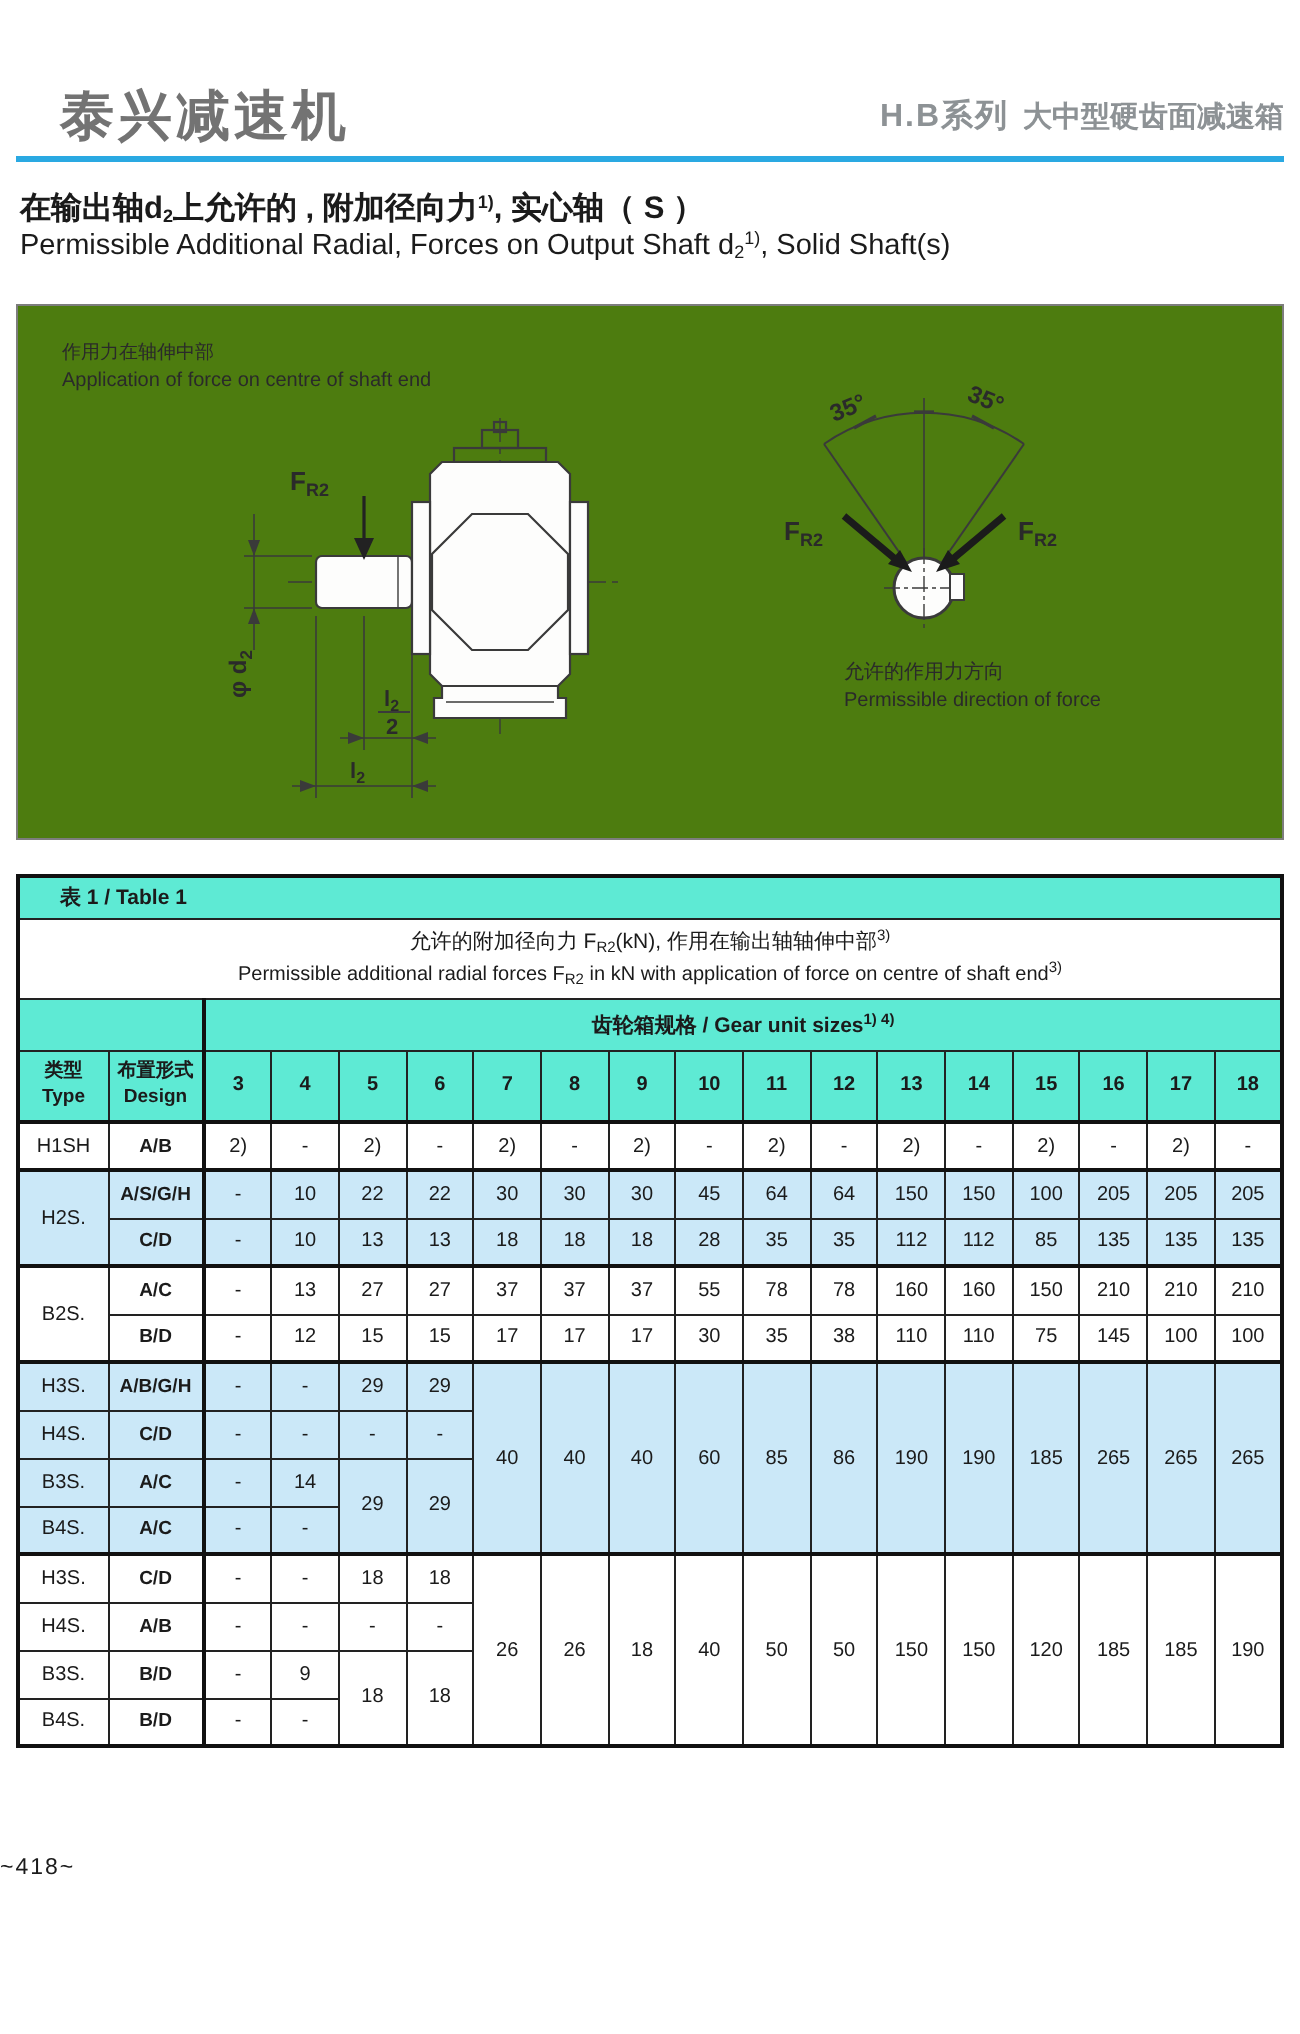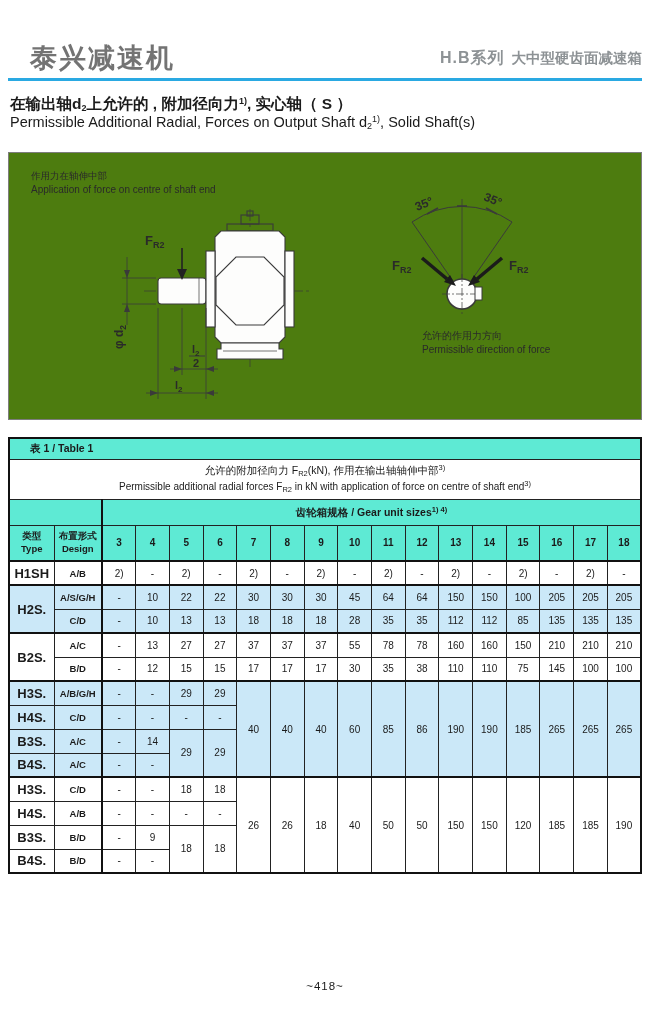--- a/index.html
+++ b/index.html
@@ -36,29 +36,29 @@
   .cap { text-align:left; padding-left:20px; font-weight:bold; font-size:10.5px; }
   .sub-row { height:40px; }
   .hl1 { font-size:10.5px; line-height:1.55; }
   .hl2 { font-size:10px;  line-height:1.45; }
   .band-row { height:26px; }
   .band { font-weight:bold; font-size:10.5px; }
   .head-row { height:36px; }
   .head-row td { border-bottom:2px solid #111; font-weight:bold; }
   .hd2 { font-size:9.5px; line-height:1.3; }
   .drow { height:24px; }
-  .t { font-weight:bold; font-size:13px;margin-left:16px; }
+  .t { font-weight:normal; font-size:10px;margin-left:16px; }
   .d { font-weight:bold; font-size:9.5px; }
   .fn { border-left:2px solid #111 !important; }
   tr.sep td { border-top:2px solid #111; }
   td sub { font-size:7.5px; vertical-align:-2px; }
   td sup { font-size:7.5px; vertical-align:4px; }
 
   
-  .footer { position:absolute; left:0; top:980px; width:650px; text-align:center;
+  .footer { position:absolute; left:0; top:928px; width:650px; 
             font-size:11.5px; letter-spacing:1px; }
 </style>
 </head>
 <body>
 
 <div class="page">
 
   <div class="brand">泰兴减速机</div>
   <div class="hdr-right">
     <span class="series">H.B系列</span><span class="series-sub">大中型硬齿面减速箱</span>

